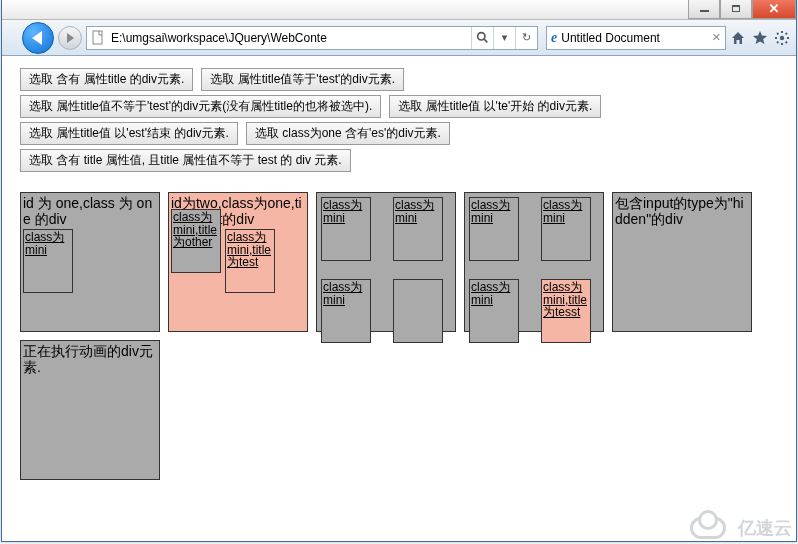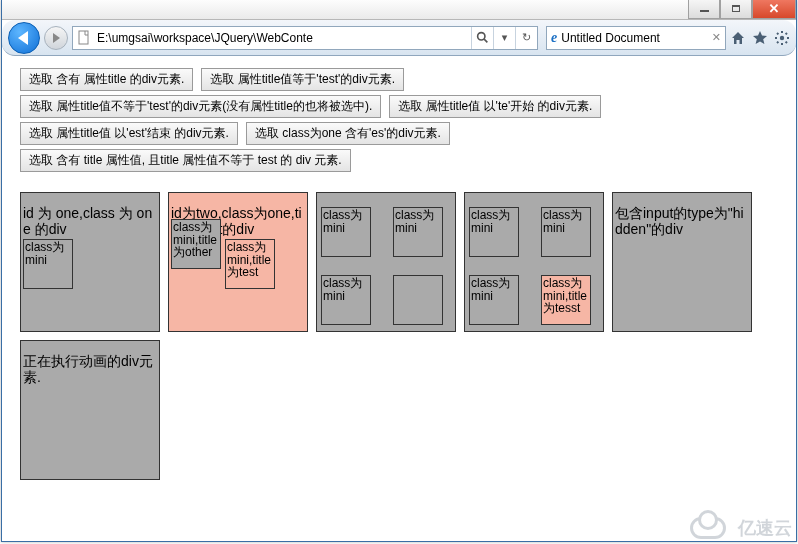--- a/index.html
+++ b/index.html
@@ -9,21 +9,21 @@
 
 .titlebar { height: 20px; background: linear-gradient(#fdfdfd, #eaeaea); border-bottom: 1px solid #b7b7b7; position: relative; }
 .win-ctrls { position: absolute; right: 0; top: -1px; display: flex; }
 .win-btn { width: 32px; height: 20px; border: 1px solid #a0a0a0; border-top: none; display: flex; align-items: center; justify-content: center; font-size: 10px; background: linear-gradient(#f7f7f7, #dcdcdc); }
 .win-btn.close { background: linear-gradient(#f07a63, #d7482b); color: #fff; width: 44px; }
 .win-btn.close .x { font-size: 13px; font-weight: bold; }
 .win-btn .sq { width: 8px; height: 7px; border: 1px solid #555; border-top-width: 2px; }
 .win-btn .min { width: 9px; height: 0; border-top: 2px solid #555; margin-top: 5px; }
 
 
-.toolbar { height: 36px; background: linear-gradient(#f3f6fa, #d8e4f0); border-bottom: 1px solid #8fa6bd; display: flex; align-items: center; padding: 0 6px 0 6px; gap: 4px; position: relative; border-radius: 13px; }
+.toolbar { height: 36px; background: linear-gradient(#f3f6fa, #d8e4f0); border-bottom: 1px solid #8fa6bd; display: flex; align-items: center; padding: 0 6px 0 20px; gap: 4px; position: relative; }
 .nav-back { width: 32px; height: 32px; border-radius: 50%; background: radial-gradient(circle at 35% 30%, #5db6ff, #0f6fd6); border: 1px solid #0a5eb3; display: flex; align-items: center; justify-content: center; }
 .nav-back .arrow-l { width: 0; height: 0; border-top: 7px solid transparent; border-bottom: 7px solid transparent; border-right: 10px solid #fff; margin-left: -2px; }
 .nav-fwd { width: 24px; height: 24px; border-radius: 50%; background: linear-gradient(#f5f5f5, #d0d5db); border: 1px solid #a7b2bd; display: flex; align-items: center; justify-content: center; }
 .nav-fwd .arrow-r { width: 0; height: 0; border-top: 5px solid transparent; border-bottom: 5px solid transparent; border-left: 7px solid #888; }
 .addrwrap { flex: 1; display: flex; align-items: center; background: #fff; border: 1px solid #91a7bc; height: 24px; }
 .addr-icon { width: 16px; height: 16px; margin: 0 3px; display: inline-block; }
 .addr-input { flex: 1; border: none; outline: none; font-size: 12px; padding: 0 2px; height: 20px; font-family: Tahoma, sans-serif; }
 .addr-btn { width: 22px; height: 22px; border-left: 1px solid #c7d3df; display: flex; align-items: center; justify-content: center; color: #555; font-size: 11px; }
 .tabstrip { display: flex; align-items: center; height: 24px; margin-left: 4px; }
 .tab { display: flex; align-items: center; height: 24px; border: 1px solid #91a7bc; background: #fff; padding: 0 22px 0 4px; font-size: 12px; gap: 4px; position: relative; min-width: 180px; }
@@ -31,23 +31,23 @@
 .tools { margin-left: auto; display: flex; gap: 6px; }
 .tool-icon { width: 16px; height: 16px; color: #4a5f74; }
 .ie-e { font-family: Georgia, serif; font-style: italic; font-weight: bold; color: #1a6fc4; font-size: 14px; }
 
 
 .content { padding: 12px 18px; }
 .btnrow { display: flex; flex-wrap: wrap; gap: 6px 8px; margin-bottom: 4px; }
 button.sel { font-family: Tahoma, "Microsoft YaHei", sans-serif; font-size: 12px; padding: 2px 8px; background: linear-gradient(#fafafa, #e4e4e4); border: 1px solid #9a9a9a; white-space: nowrap; }
 
 .boxes { display: flex; flex-wrap: wrap; gap: 8px; margin-top: 20px; align-items: flex-start; }
-.box { width: 140px; height: 140px; background: #aaa; border: 1px solid #333; font-size: 14px; line-height: 1.15; padding: 12px 2px; position: relative; }
+.box { width: 140px; height: 140px; background: #aaa; border: 1px solid #333; font-size: 14px; line-height: 1.15; padding: 2px 2px; position: relative; }
 .box.pink { background: #f6b6a5; }
-.mini { width: 50px; height: 50px; background: #aaa; border: 1px solid #333; font-size: 12px; line-height: 1.05; padding: 1px; overflow: hidden; display: inline-block; vertical-align: top; }
+.mini { width: 50px; height: 64px; background: #aaa; border: 1px solid #333; font-size: 12px; line-height: 1.05; padding: 1px; overflow: hidden; display: inline-block; vertical-align: top; text-decoration: underline; }
 .mini.pink { background: #f6b6a5; }
 .miniwrap { margin-top: 2px; }
 .grid2 { display: flex; flex-wrap: wrap; gap: 18px 22px; padding: 2px 0 0 2px; }
 .box .label { word-break: break-all; }
 .box.flex { display: flex; flex-direction: column; }
 
 
 .outer { border: 1px solid #3a6ea5; border-top: none; width: 796px; height: 542px; margin: 0 auto; background: #fff; box-shadow: 0 0 3px rgba(0,0,0,.3); }
 
 .watermark { position: absolute; right: 6px; bottom: 4px; display: flex; align-items: center; gap: 12px; color: #9aa4ae; font-size: 18px; font-weight: bold; opacity: .45; }

